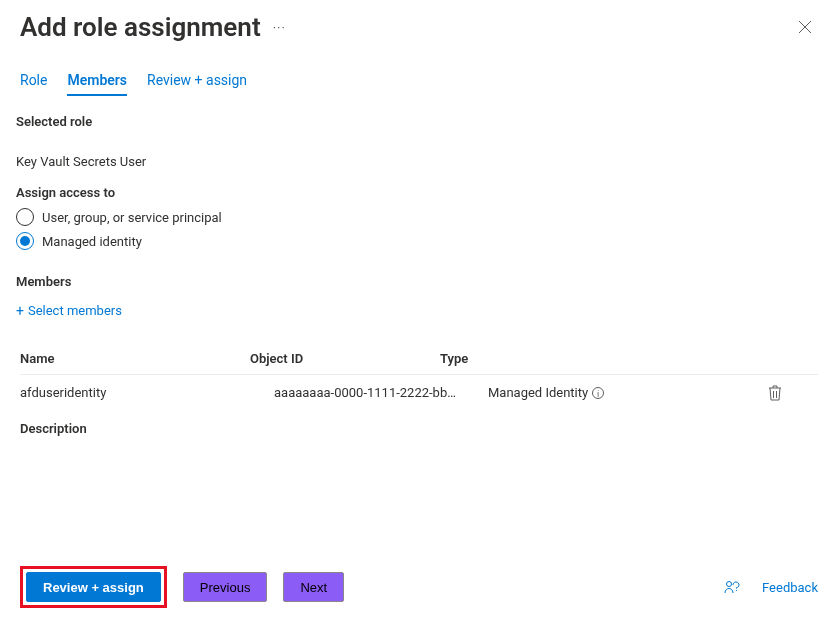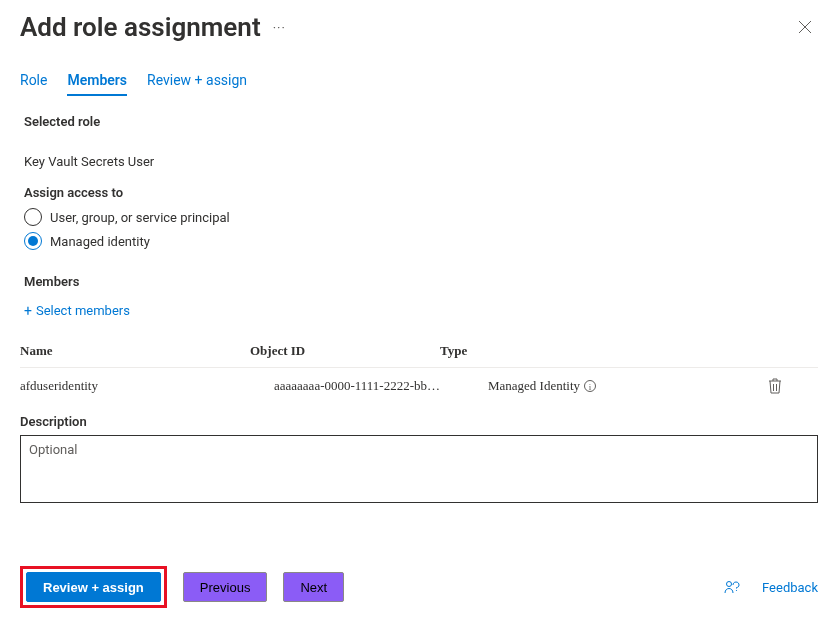--- a/index.html
+++ b/index.html
@@ -55,21 +55,21 @@
     padding-bottom: 6px;
     cursor: pointer;
     border-bottom: 2px solid transparent;
     text-align: center;
   }
   .tab.active {
     font-weight: 600;
     border-bottom: 2px solid #0078d4;
   }
   .section {
-    padding: 18px 20px 0 24px;
+    padding: 18px 20px 0 16px;
   }
   .label-strong {
     font-weight: 600;
     font-size: 13px;
     margin-bottom: 6px;
   }
   .value {
     font-size: 13px;
     color: #323130;
     margin-bottom: 16px;
@@ -103,23 +103,22 @@
     cursor: pointer;
     display: inline-flex;
     align-items: center;
     gap: 4px;
   }
   .plus {
     font-size: 14px;
     line-height: 1;
   }
   .table {
-    margin-top: 16px;
+    margin-top: 24px;
     padding: 0 20px;
-    font-family: Liberation Serif, serif;
   }
   .thead, .trow {
     display: grid;
     grid-template-columns: 230px 190px 220px 60px;
     align-items: center;
   }
   .thead {
     font-weight: 600;
     padding: 8px 0;
     border-bottom: 1px solid #edebe9;
@@ -268,21 +267,20 @@
       <div class="trash">
         <svg width="14" height="16" viewBox="0 0 14 16">
           <path d="M1 3h12M5 3V1h4v2M2 3l1 12h8l1-12M5.5 6v7M8.5 6v7" fill="none" stroke="#605e5c" stroke-width="1"></path>
         </svg>
       </div>
     </div>
   </div>
 
   <div class="desc-block">
     <div class="label-strong">Description</div>
-    <textarea class="description" placeholder="Optional" style=""></textarea>
   </div>
 
   <div class="footer">
     <span class="highlight-frame">
       <button class="btn primary">Review + assign</button>
     </span>
     <button class="btn">Previous</button>
     <button class="btn">Next</button>
     <div class="feedback">
       <svg width="16" height="16" viewBox="0 0 16 16">

